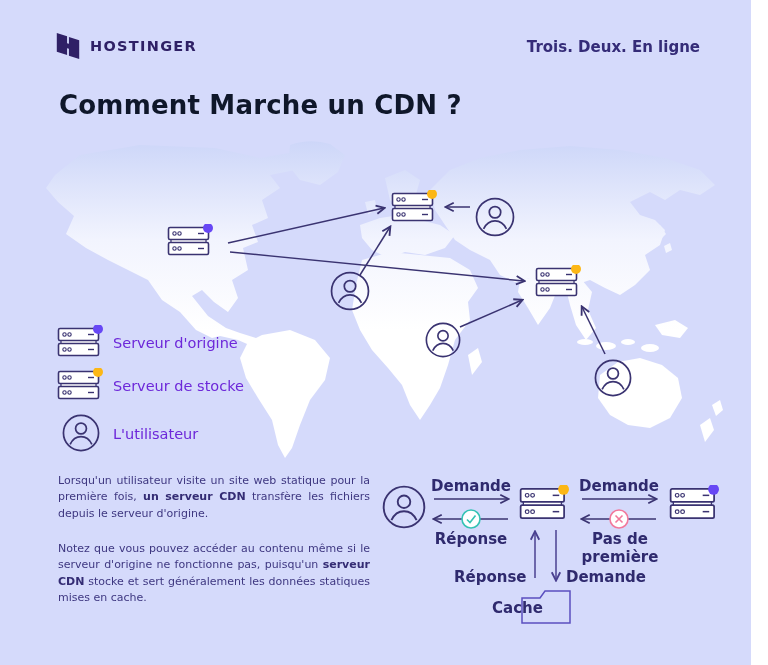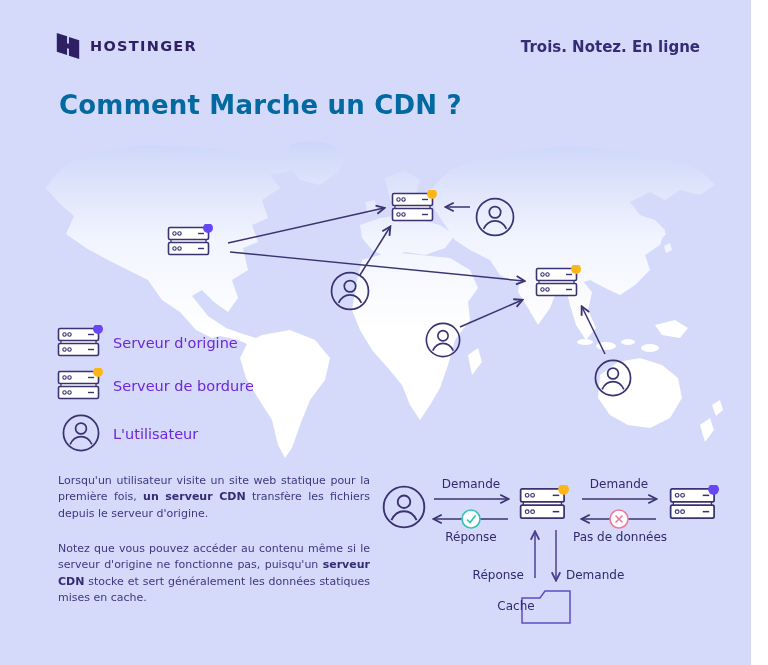--- a/index.html
+++ b/index.html
@@ -7,46 +7,46 @@
     position:relative;width:751px;height:665px;background:#d5dafb;
     overflow:hidden;font-family:"DejaVu Sans","Liberation Sans",sans-serif;
     color:#2f2a6e;
   }
   .abs{position:absolute;}
   
   .brand-row{position:absolute;left:55px;top:32px;display:flex;align-items:center;gap:9px;}
   .brand-text{font-size:14.5px;font-weight:800;letter-spacing:1.3px;color:#2f2066;}
   .tagline{position:absolute;right:51px;top:38px;font-size:15px;font-weight:700;color:#352c78;}
   
-  .title{position:absolute;left:59px;top:90px;font-size:26px;font-weight:800;color:#0369a1;letter-spacing:.2px;}
+  .title{position:absolute;left:59px;top:90px;font-size:26px;font-weight:800;color:#0f172a;letter-spacing:.2px;}
   
   .legend-label{position:absolute;left:113px;font-size:14.5px;font-weight:500;color:#6d28d9;}
   
   .para{
     position:absolute;left:58px;width:312px;font-size:11px;line-height:1.48;
     font-weight:500;color:#3e3780;text-align:justify;
   }
   .para b{font-weight:700;color:#342c74;}
   
-  .flow-label{position:absolute;font-size:12px;font-weight:400;color:#2f2a6e;}
+  .flow-label{position:absolute;font-size:15px;font-weight:700;color:#2f2a6e;}
   .tc{text-align:center;} .tr{text-align:right;} .tl{text-align:left;}
   svg{display:block;}
 </style>
 </head>
 <body>
 
 <div class="page">
 
   <div class="brand-row">
     <svg width="26" height="28" viewBox="0 0 26 30">
       <path d="M1,1 L12,4.6 V12 L14,12.7 V5.3 L25,8.9 V29 L14,25.4 V18 L12,17.3 V24.7 L1,21.1 Z" fill="#2f2066"></path>
     </svg>
     <span class="brand-text">HOSTINGER</span>
   </div>
-  <div class="tagline">Trois. Notez. En ligne</div>
+  <div class="tagline">Trois. Deux. En ligne</div>
 
   <div class="title">Comment Marche un CDN ?</div>
 
   <svg class="abs" style="left:0;top:130px" width="768" height="340" viewBox="0 0 768 340">
     <defs>
       <linearGradient id="landg" gradientUnits="userSpaceOnUse" x1="0" y1="0" x2="0" y2="200">
         <stop offset="0" stop-color="#c9d3f8"></stop>
         <stop offset="0.55" stop-color="#f2f4fe"></stop>
         <stop offset="1" stop-color="#ffffff"></stop>
       </linearGradient>
@@ -184,21 +184,21 @@
     <rect x="1.5" y="3.5" width="40" height="12" rx="1.5" fill="#fff" stroke="#3a3371" stroke-width="1.6"></rect>
     <rect x="1.5" y="18.5" width="40" height="12" rx="1.5" fill="#fff" stroke="#3a3371" stroke-width="1.6"></rect>
     <circle cx="7.5" cy="9.5" r="1.7" fill="none" stroke="#3a3371" stroke-width="1.1"></circle>
     <circle cx="12.5" cy="9.5" r="1.7" fill="none" stroke="#3a3371" stroke-width="1.1"></circle>
     <line x1="31" y1="9.5" x2="37" y2="9.5" stroke="#3a3371" stroke-width="1.4"></line>
     <circle cx="7.5" cy="24.5" r="1.7" fill="none" stroke="#3a3371" stroke-width="1.1"></circle>
     <circle cx="12.5" cy="24.5" r="1.7" fill="none" stroke="#3a3371" stroke-width="1.1"></circle>
     <line x1="31" y1="24.5" x2="37" y2="24.5" stroke="#3a3371" stroke-width="1.4"></line>
     <circle cx="41" cy="4" r="5" fill="#fcb716"></circle>
   </svg>
-  <div class="legend-label" style="top:378px">Serveur de bordure</div>
+  <div class="legend-label" style="top:378px">Serveur de stocke</div>
 
   <svg class="abs" style="left:62px;top:414px" width="38" height="38" viewBox="0 0 42 42">
     <circle cx="21" cy="21" r="19.4" fill="none" stroke="#3a3371" stroke-width="1.9"></circle>
     <circle cx="21" cy="16" r="6" fill="none" stroke="#3a3371" stroke-width="1.9"></circle>
     <path d="M9,33.5 Q13,25 21,25 Q29,25 33,33.5" fill="none" stroke="#3a3371" stroke-width="1.9"></path>
   </svg>
   <div class="legend-label" style="top:426px">L'utilisateur</div>
 
   <div class="para" style="top:473px"><span>Lorsqu'un utilisateur visite un site web statique pour la première fois, </span><b>un serveur CDN</b><span> transfère les fichiers depuis le serveur d'origine.</span></div>
 
@@ -262,18 +262,18 @@
     <line x1="31" y1="9.5" x2="37" y2="9.5" stroke="#3a3371" stroke-width="1.4"></line>
     <circle cx="7.5" cy="24.5" r="1.7" fill="none" stroke="#3a3371" stroke-width="1.1"></circle>
     <circle cx="12.5" cy="24.5" r="1.7" fill="none" stroke="#3a3371" stroke-width="1.1"></circle>
     <line x1="31" y1="24.5" x2="37" y2="24.5" stroke="#3a3371" stroke-width="1.4"></line>
     <circle cx="41" cy="4" r="5" fill="#6747f5"></circle>
   </svg>
 
   <div class="flow-label tc" style="left:430px;top:477px;width:82px">Demande</div>
   <div class="flow-label tc" style="left:430px;top:530px;width:82px">Réponse</div>
   <div class="flow-label tc" style="left:578px;top:477px;width:82px">Demande</div>
-  <div class="flow-label tc" style="left:570px;top:530px;width:100px">Pas de données</div>
+  <div class="flow-label tc" style="left:570px;top:530px;width:100px">Pas de première</div>
   <div class="flow-label tr" style="left:454px;top:568px;width:70px">Réponse</div>
   <div class="flow-label tl" style="left:566px;top:568px;width:80px">Demande</div>
   <div class="flow-label tc" style="left:492px;top:599px;width:48px">Cache</div>
 
 </div>
 
 </body></html>

